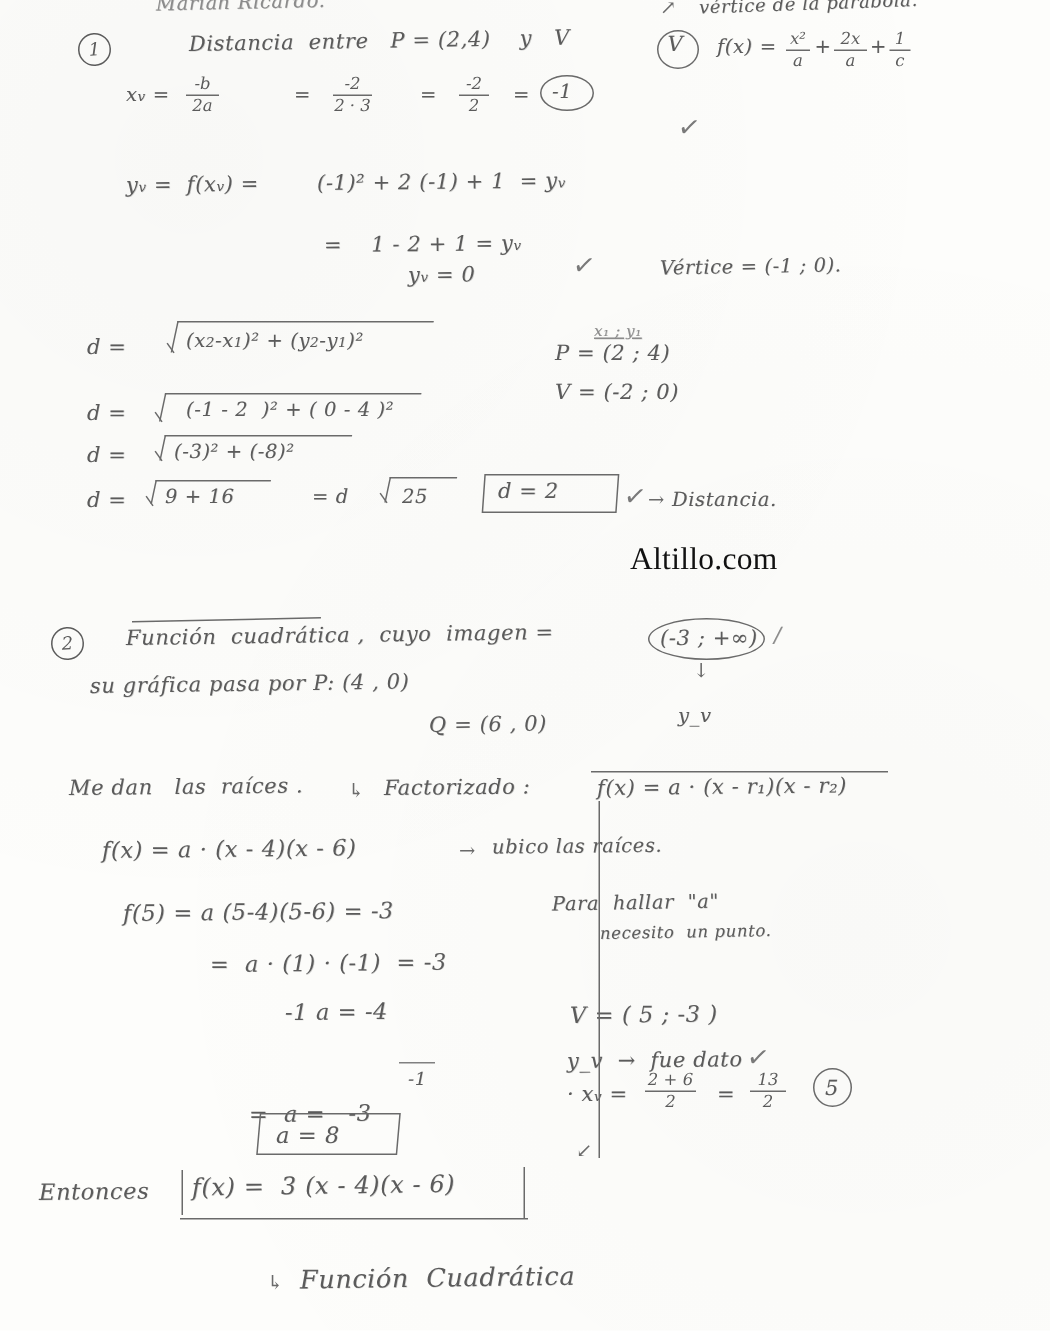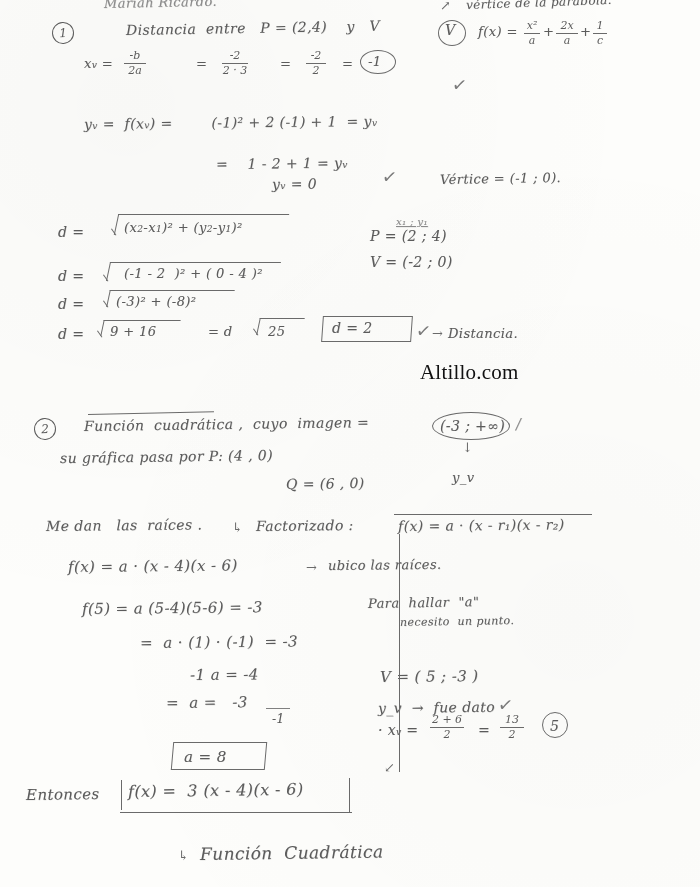--- a/index.html
+++ b/index.html
@@ -252,21 +252,21 @@
   <div class="hw s14" style="left:398px; top:518px; transform: rotate(-0.6deg);">f(x) = a · (x - r₁)(x - r₂)</div>
   <div class="rule" style="left:394px; top:514px; width:198px;"></div>
 
   <div class="hw s15" style="left:68px; top:558px; transform: rotate(-0.6deg);">f(x) = a · (x - 4)(x - 6)</div>
   <div class="arrow" style="left:306px; top:560px;">→</div>
   <div class="hw s13" style="left:328px; top:558px; transform: rotate(-0.6deg);">ubico las raíces.</div>
 
   <div class="hw s15" style="left:82px; top:600px; transform: rotate(-0.6deg);">f(5) = a (5-4)(5-6) = -3</div>
   <div class="hw s15" style="left:140px; top:634px; transform: rotate(-0.6deg);">=  a · (1) · (-1)  = -3</div>
   <div class="hw s15" style="left:190px; top:666px; transform: rotate(-0.6deg);">-1 a = -4</div>
-  <div class="hw s15" style="left:166px; top:694px; transform: rotate(-0.6deg); text-align: center;">=  a =   -3</div>
+  <div class="hw s15" style="left:166px; top:734px; transform: rotate(-0.6deg); text-align: center;">=  a =   -3</div>
   <div class="hw s12" style="left:272px; top:712px;">-1</div>
   <div class="rule thin" style="left:266px; top:708px; width:24px;"></div>
 
   <div class="boxed" style="left:172px; top:742px; width:92px; height:26px; transform: skewX(-5deg);"></div>
   <div class="hw s15" style="left:184px; top:748px;">a = 8</div>
 
   <div class="hw s13" style="left:368px; top:596px; transform: rotate(-1deg);">Para  hallar  "a"</div>
   <div class="hw s11" style="left:400px; top:616px; transform: rotate(-1deg);">necesito  un punto.</div>
   <div class="hw s15" style="left:380px; top:668px; transform: rotate(-0.6deg);">V = ( 5 ; -3 )</div>
   <div class="hw s14" style="left:378px; top:700px; transform: rotate(-0.6deg);">y_v  →  fue dato</div>

